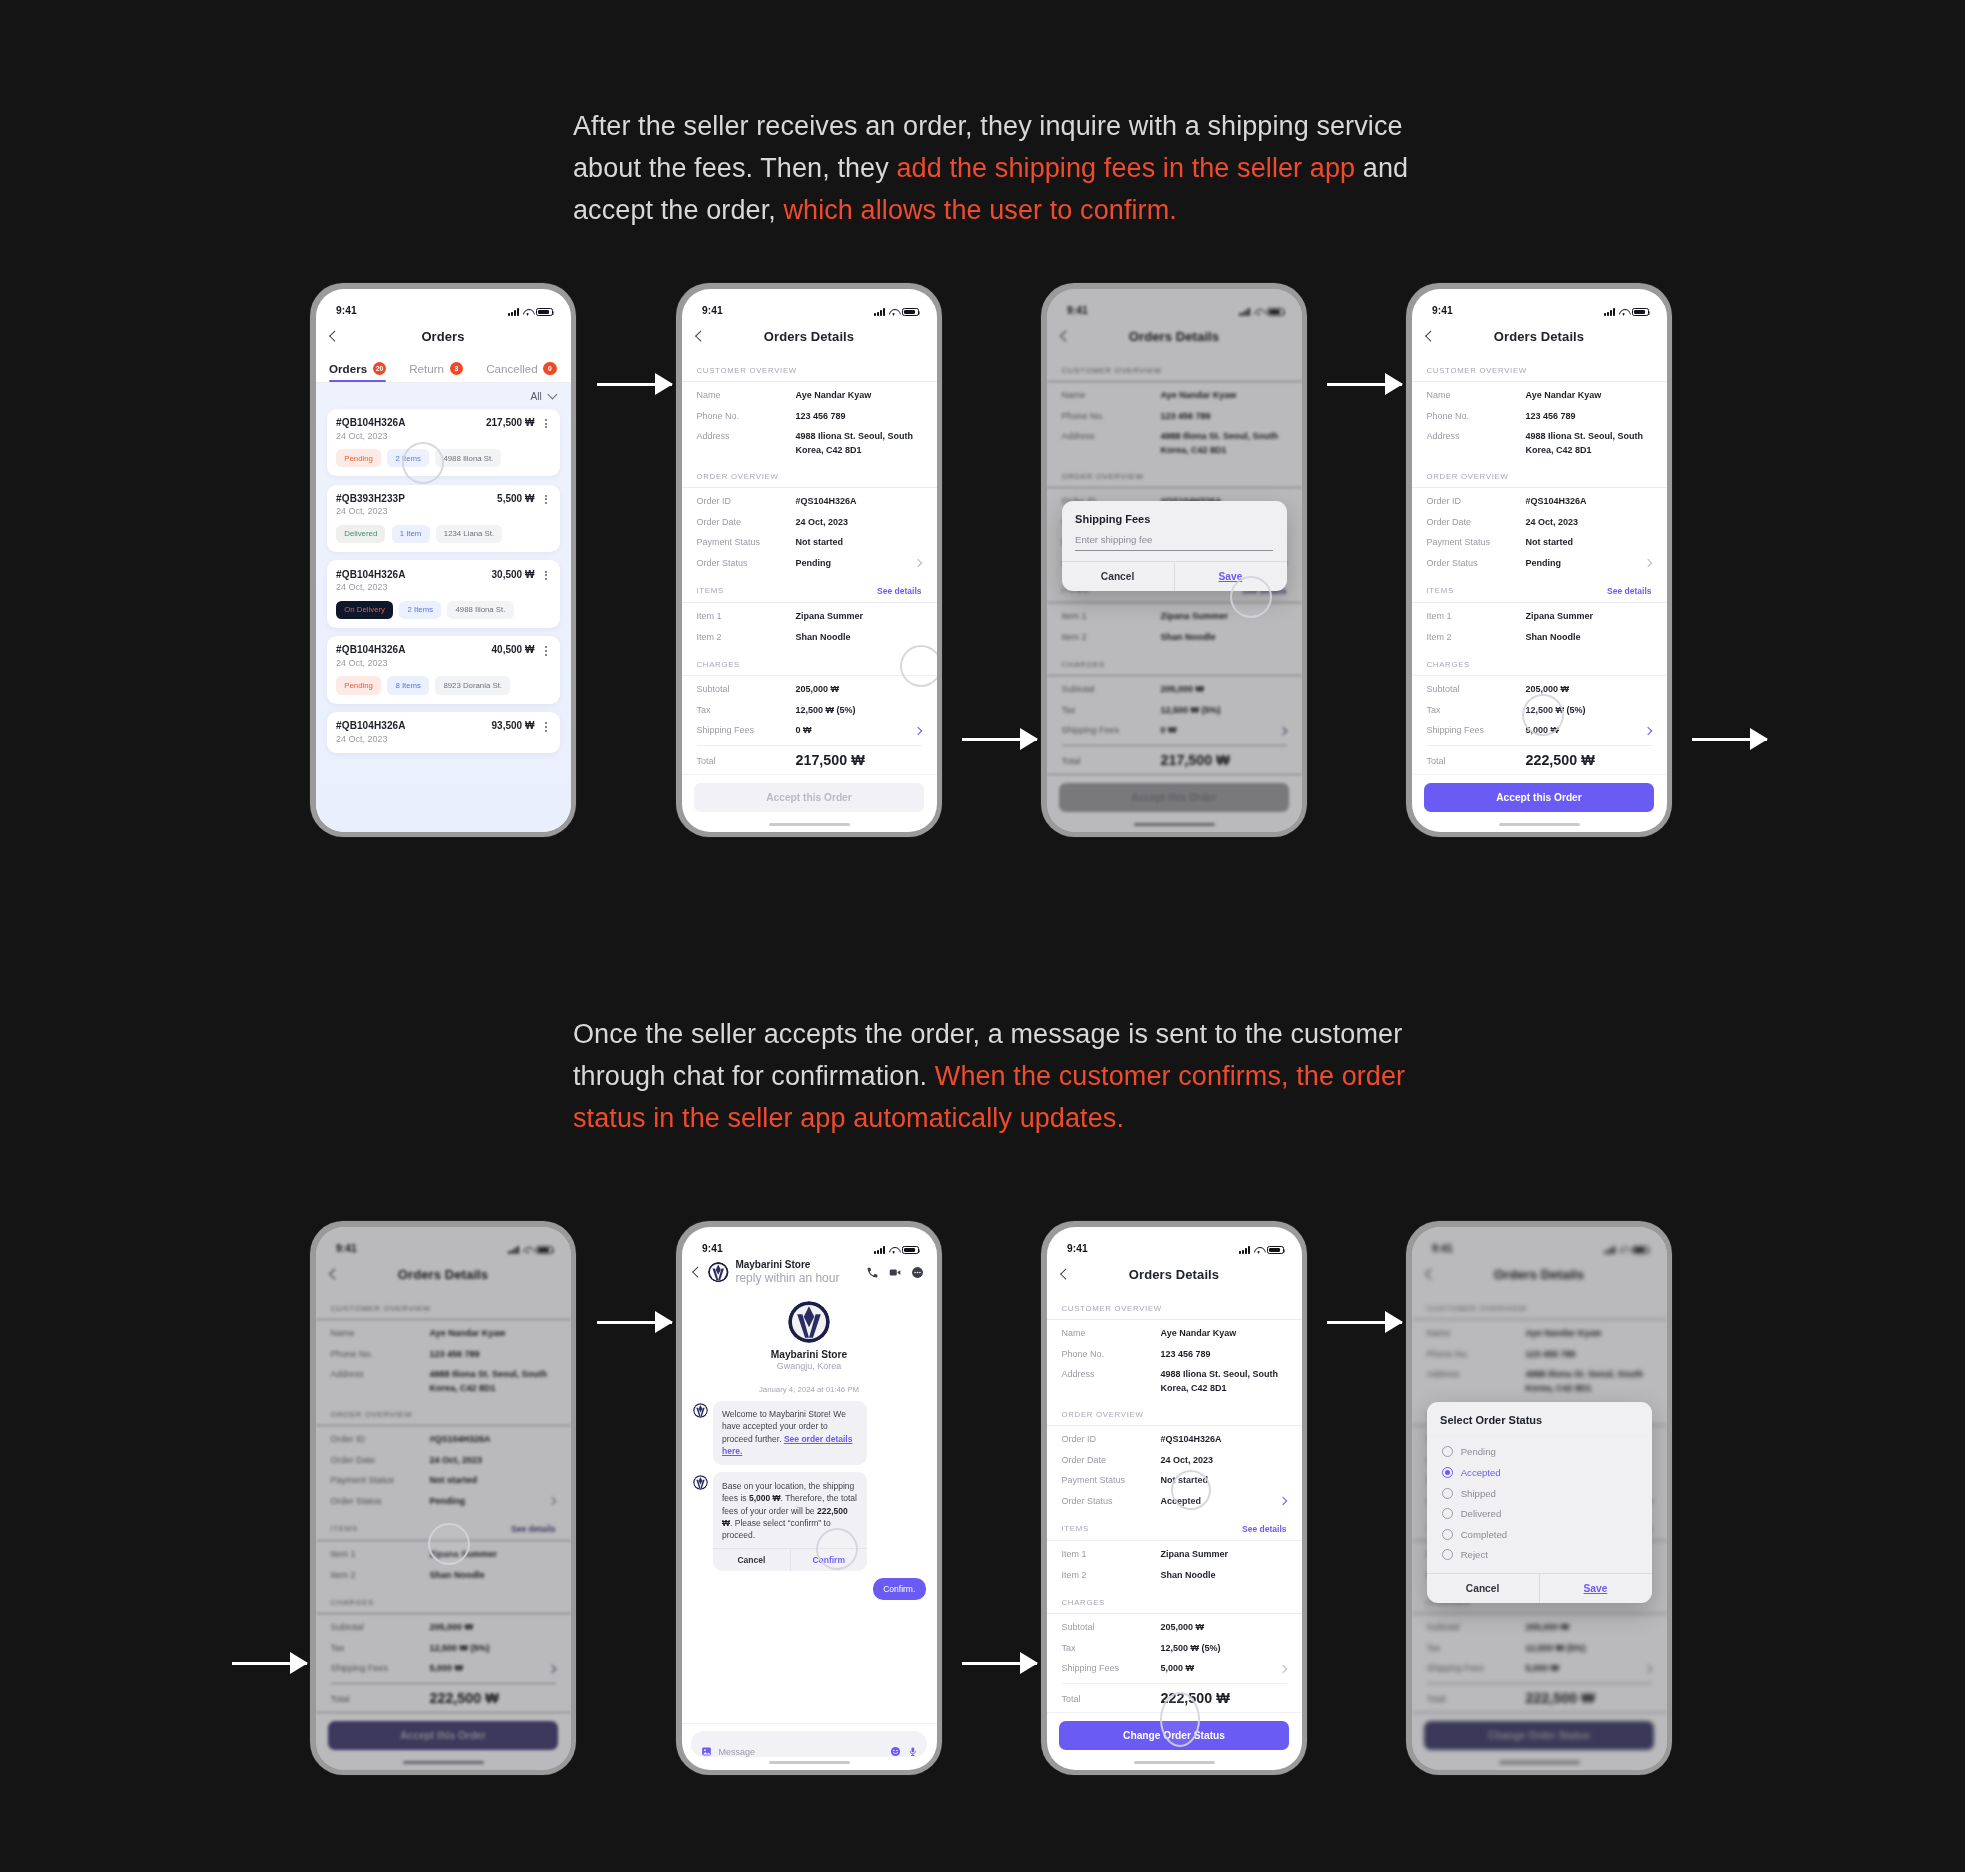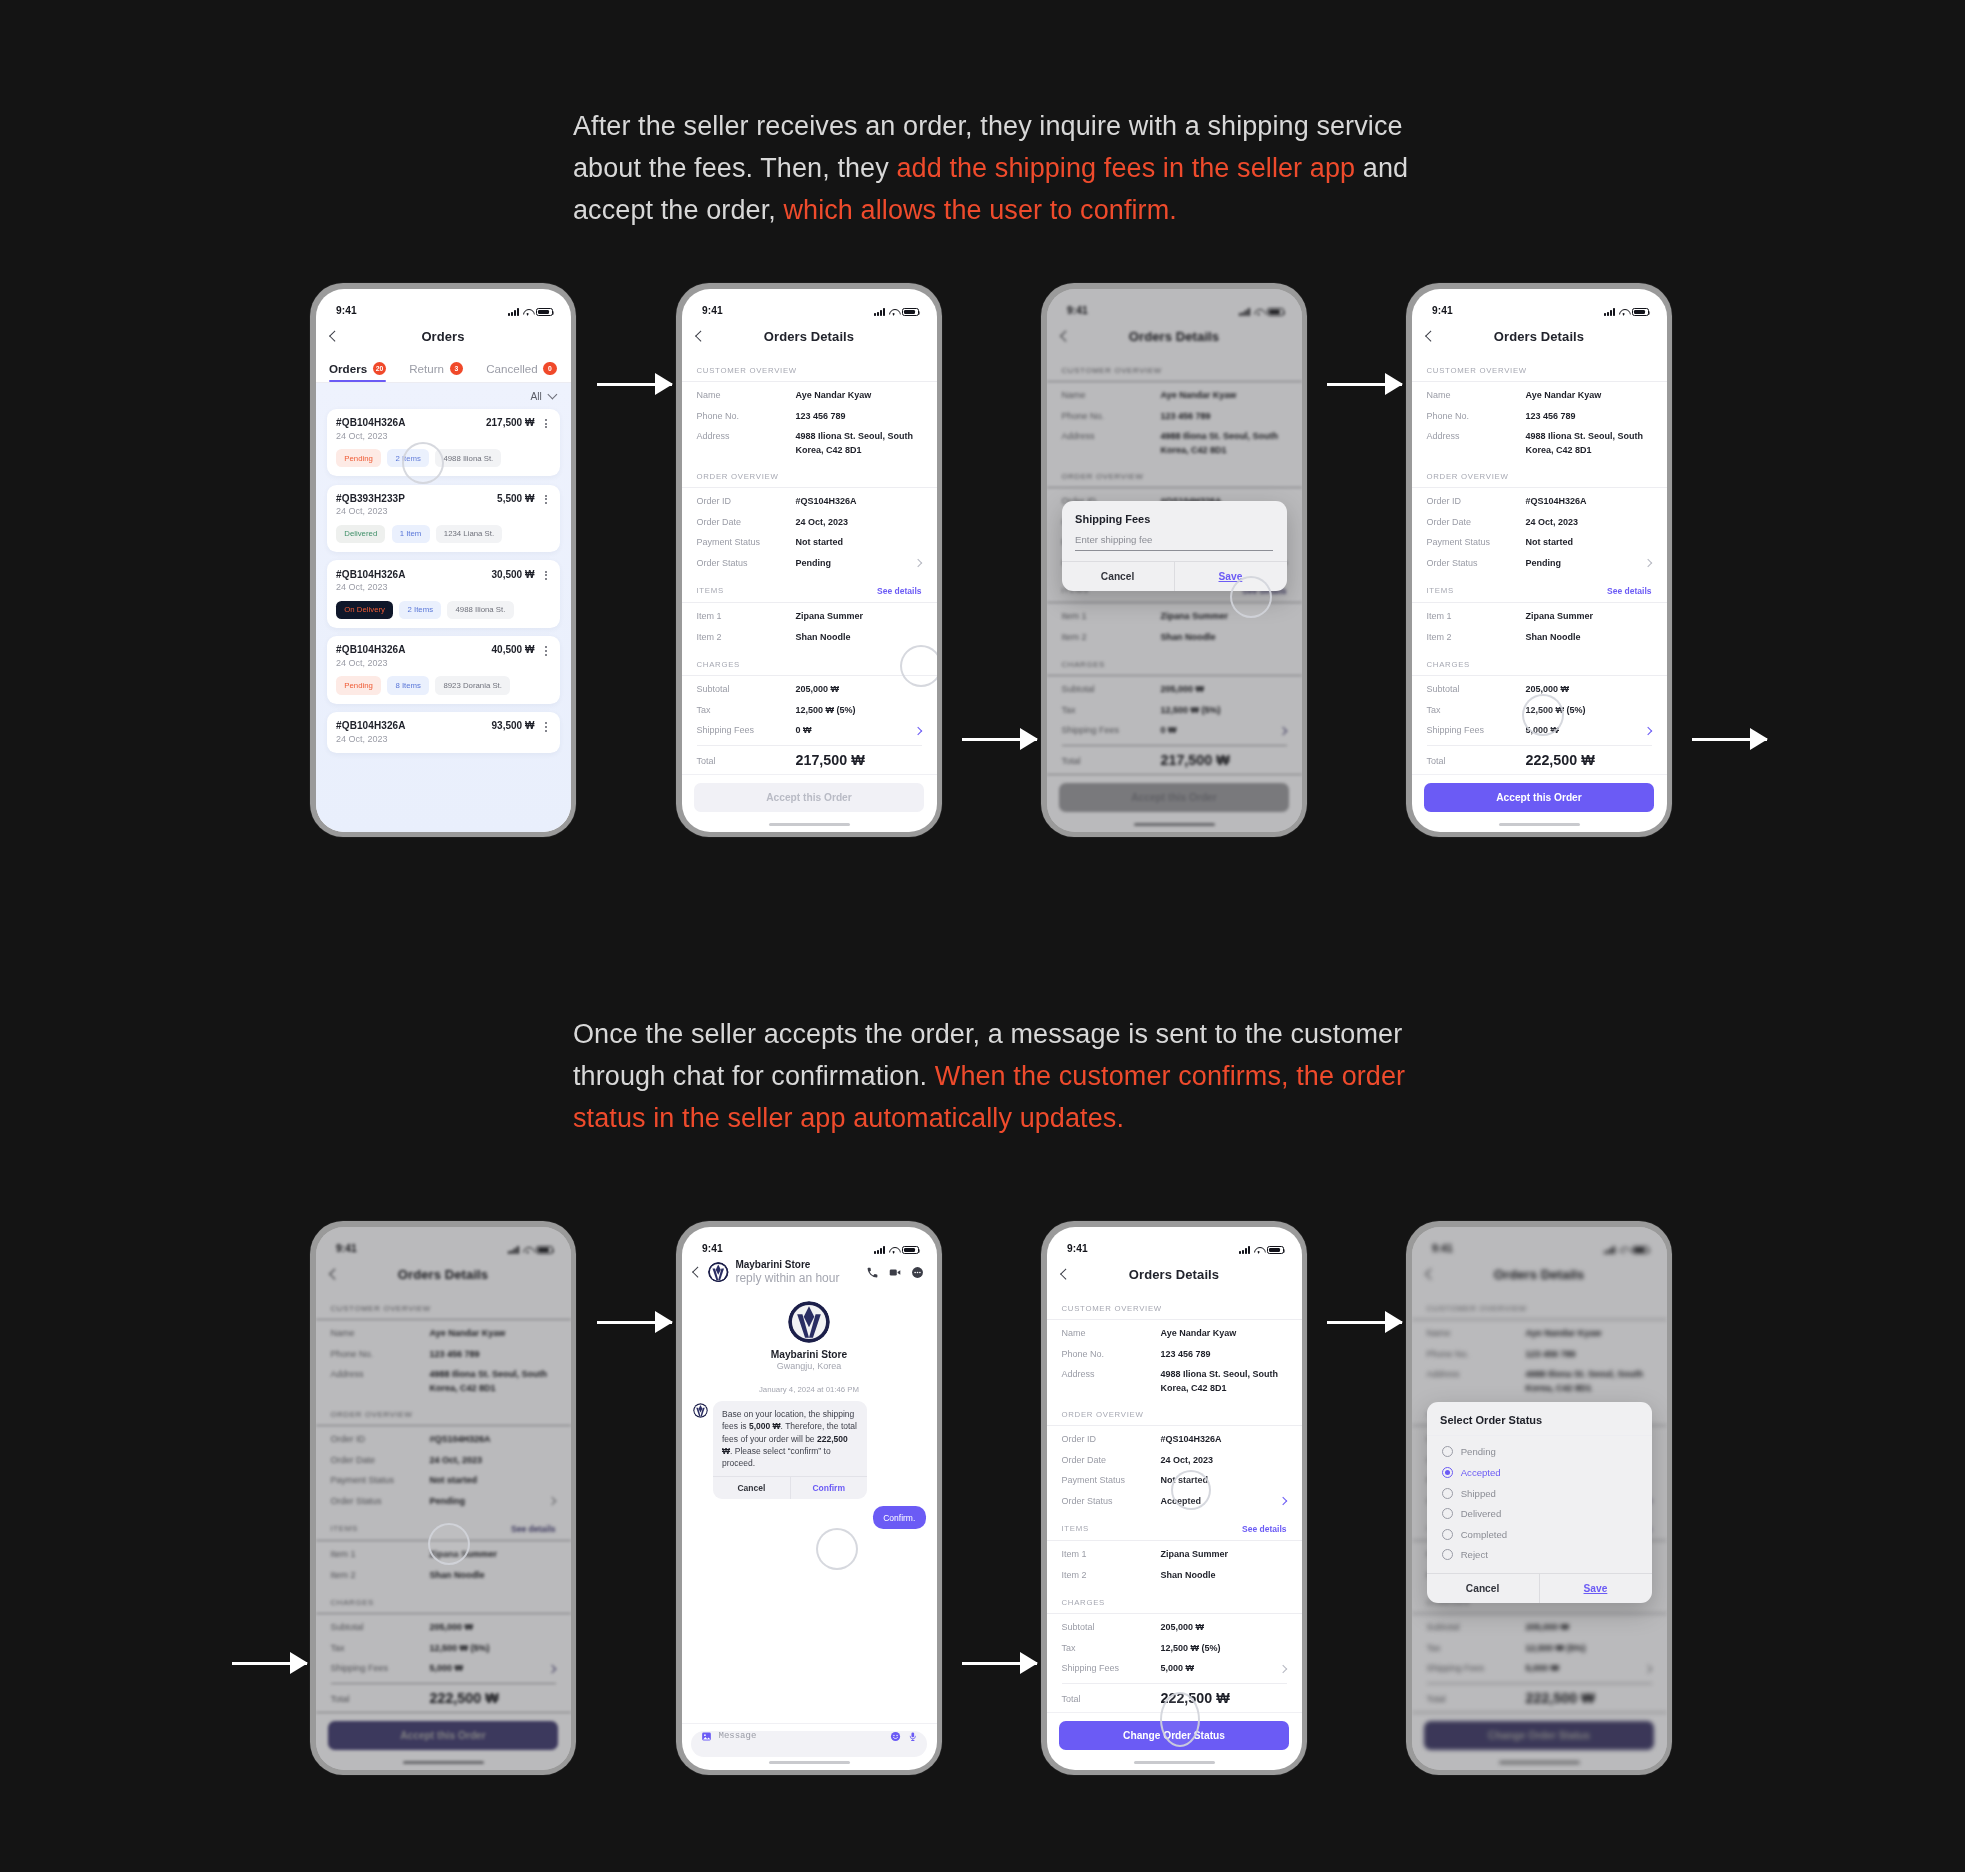--- a/index.html
+++ b/index.html
@@ -216,21 +216,21 @@
   .bubble b { font-weight:700; color:#1d1f28; }
   .bubble-actions { display:flex; margin: 6.1px -9px -7.5px -9px; border-top:0.7px solid #e2e2e8; }
   .bubble-btn { flex:1; text-align:center; padding: 6.1px 0; font-size:8.5px; font-weight:700; color:#32343c; }
   .bubble-btn.accent { color:#6b5bf5; }
   .bubble-div { width:0.7px; background:#e2e2e8; }
   .msg-out { display:flex; justify-content:flex-end; margin-top: 2.7px; }
   .bubble-out { background:#6b5bf5; color:#fff; border-radius:10.2px; padding: 6.1px 10.2px; font-size:8.5px; }
   .composer { padding: 6.8px 9.6px 4.1px 9.6px; border-top:0.7px solid #f0f0f4; }
   .composer-inner {
     height:26px; background:#f2f2f6; border-radius:13px;
-    display:flex; align-items:flex-start; gap:6.8px; padding: 0 9.6px; font-family: Liberation Mono, monospace;
+    display:flex; align-items:flex-end; gap:6.8px; padding: 0 9.6px;
   }
   .composer-ph { font-size:9px; color:#9a9ca6; flex:1; }
 
   
   .tap {
     position:absolute; border-radius:50%;
     border: 2px solid rgba(210,212,218,0.9);
     background: rgba(255,255,255,0.07);
     pointer-events:none;
   }
@@ -872,20 +872,32 @@
             <path d="M32 8 L24 24 L32 40 L40 24 Z" fill="#2a2d63"></path>
             <path d="M14 20 L22 20 L32 56 L26 56 Z" fill="#2a2d63"></path>
             <path d="M50 20 L42 20 L32 56 L38 56 Z" fill="#2a2d63"></path>
             <circle cx="32" cy="32" r="30" fill="none" stroke="#1c1f4a" stroke-width="3"></circle>
           </svg>
           <div class="store-name">Maybarini Store</div>
           <div class="store-loc">Gwangju, Korea</div>
         </div>
         <div class="chat-ts">January 4, 2024 at 01:46 PM</div>
 
+        <div class="msg-in">
+          <svg class="msg-av ico" viewBox="0 0 64 64">
+            <circle cx="32" cy="32" r="31" fill="#1c1f4a"></circle>
+            <circle cx="32" cy="32" r="26" fill="#ffffff"></circle>
+            <path d="M32 8 L24 24 L32 40 L40 24 Z" fill="#2a2d63"></path>
+            <path d="M14 20 L22 20 L32 56 L26 56 Z" fill="#2a2d63"></path>
+            <path d="M50 20 L42 20 L32 56 L38 56 Z" fill="#2a2d63"></path>
+          </svg>
+          <div class="bubble">
+            <p><span>Welcome to Maybarini Store! We have accepted your order to proceed further. </span><a>See order details here.</a></p>
+          </div>
+        </div>
 
         <div class="msg-in">
           <svg class="msg-av ico" viewBox="0 0 64 64">
             <circle cx="32" cy="32" r="31" fill="#1c1f4a"></circle>
             <circle cx="32" cy="32" r="26" fill="#ffffff"></circle>
             <path d="M32 8 L24 24 L32 40 L40 24 Z" fill="#2a2d63"></path>
             <path d="M14 20 L22 20 L32 56 L26 56 Z" fill="#2a2d63"></path>
             <path d="M50 20 L42 20 L32 56 L38 56 Z" fill="#2a2d63"></path>
           </svg>
           <div class="bubble">

